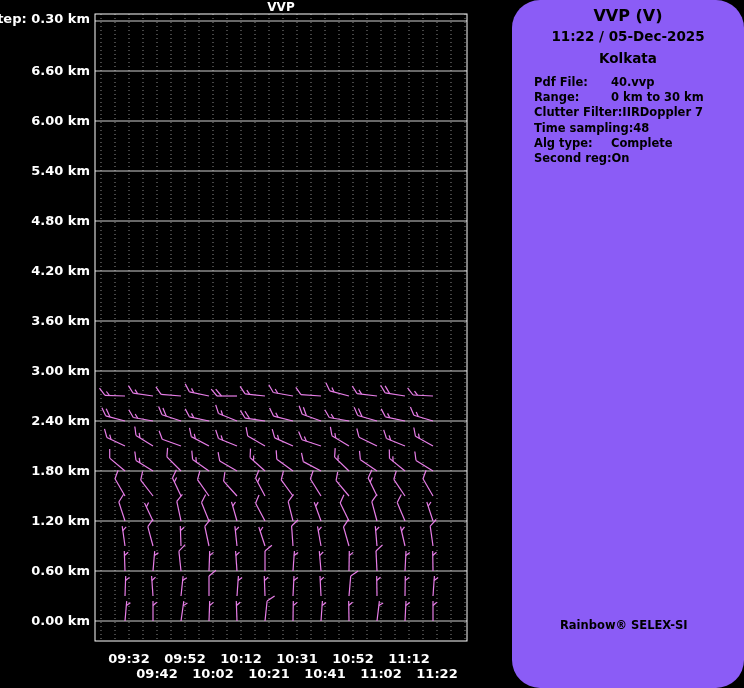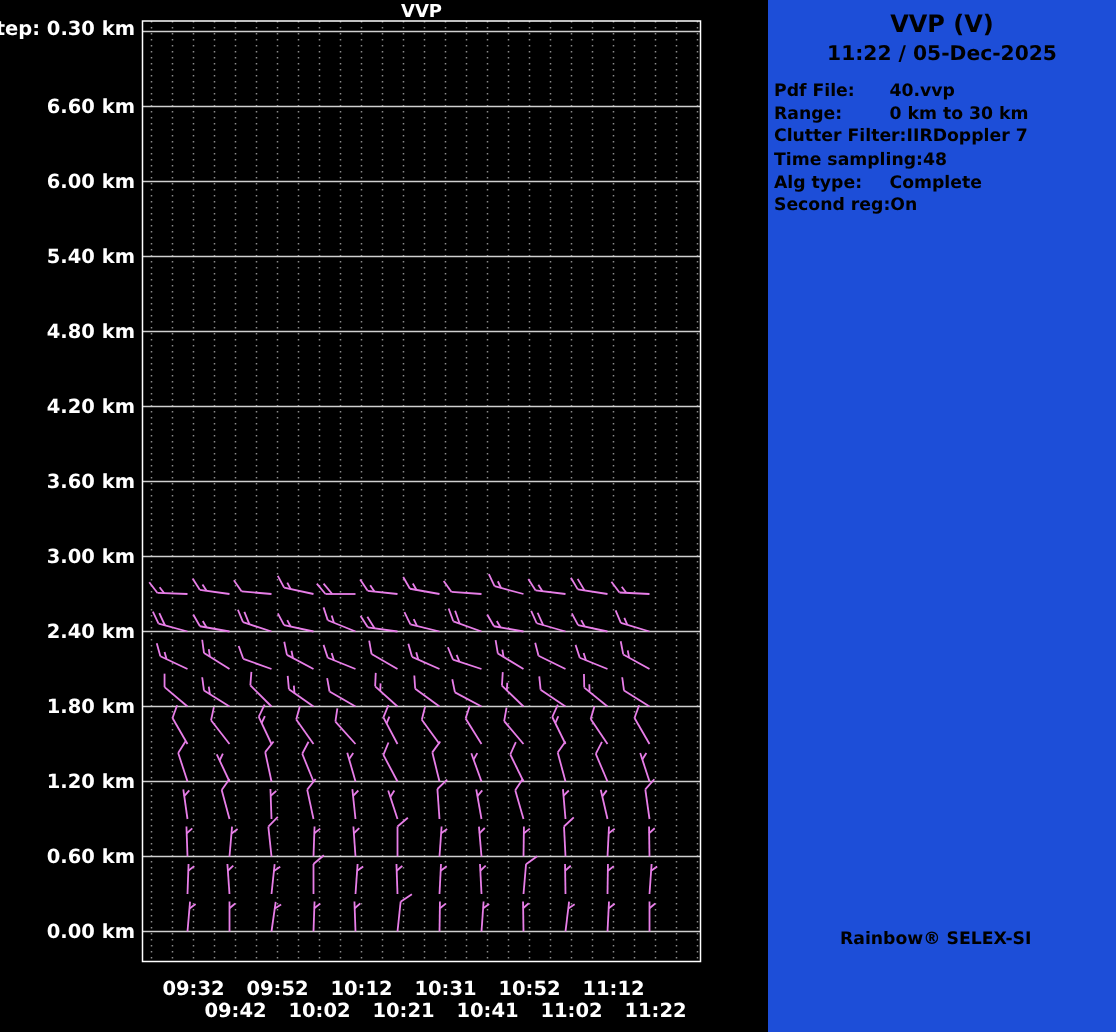--- a/index.html
+++ b/index.html
@@ -1,25 +1,25 @@
 <!DOCTYPE html>
 <html><head>
 <meta charset="utf-8">
 <style>
   html,body{margin:0;padding:0;background:#000;}
   .app{position:relative;width:744px;height:688px;background:#000;
        font-family:"DejaVu Sans",sans-serif;overflow:hidden;font-weight:bold;}
   #plot-svg{position:absolute;left:0;top:0;display:block;}
   #plot-svg text{fill:#ffffff;font-family:"DejaVu Sans",sans-serif;}
   .panel{position:absolute;right:0;top:0;width:232px;height:688px;
-         background:#1d4ed8;color:#000;}
+         background:#8b5cf6;color:#000;border-radius:28px;}
   .panel-title{text-align:center;font-size:16px;margin-top:6px;}
   .panel-datetime{text-align:center;font-size:13.5px;margin-top:3px;}
   .panel-site{text-align:center;font-size:13.5px;margin-top:6px;}
-  .panel-details{margin:9px 0 0 4px;font-size:11.5px;line-height:15.2px;}
+  .panel-details{margin:9px 0 0 22px;font-size:11.5px;line-height:15.2px;}
   .kv{display:flex;white-space:nowrap;}
   .k{min-width:77px;flex:none;}
   .panel-footer{position:absolute;left:8px;bottom:56px;font-size:11.5px;margin-left:40px;}
 </style>
 </head>
 <body>
 
 <div class="app">
   <svg id="plot-svg" width="512" height="688">
       <line x1="101" y1="14" x2="101" y2="641" stroke="#8a8a8a" stroke-dasharray="1 3"></line>
@@ -366,20 +366,21 @@
       <line x1="378.9" y1="605.6" x2="383.1" y2="602.9" stroke="#e87ee8" stroke-width="1.2"></line>
       <line x1="405.0" y1="621.0" x2="406.0" y2="601.0" stroke="#e87ee8" stroke-width="1.2"></line>
       <line x1="405.8" y1="605.5" x2="409.8" y2="602.5" stroke="#e87ee8" stroke-width="1.2"></line>
       <line x1="433.0" y1="621.0" x2="433.0" y2="601.0" stroke="#e87ee8" stroke-width="1.2"></line>
       <line x1="433.0" y1="605.5" x2="436.8" y2="602.3" stroke="#e87ee8" stroke-width="1.2"></line>
     </svg>
 
   <div class="panel">
     <div class="panel-title">VVP (V)</div>
     <div class="panel-datetime">11:22 / 05-Dec-2025</div>
+    <div class="panel-site">Kolkata</div>
     <div class="panel-details" id="details">
         <div class="kv">
           <span class="k">Pdf File:</span>
           <span class="v">40.vvp</span>
         </div>
         <div class="kv">
           <span class="k">Range:</span>
           <span class="v">0 km to 30 km</span>
         </div>
         <div class="kv">

